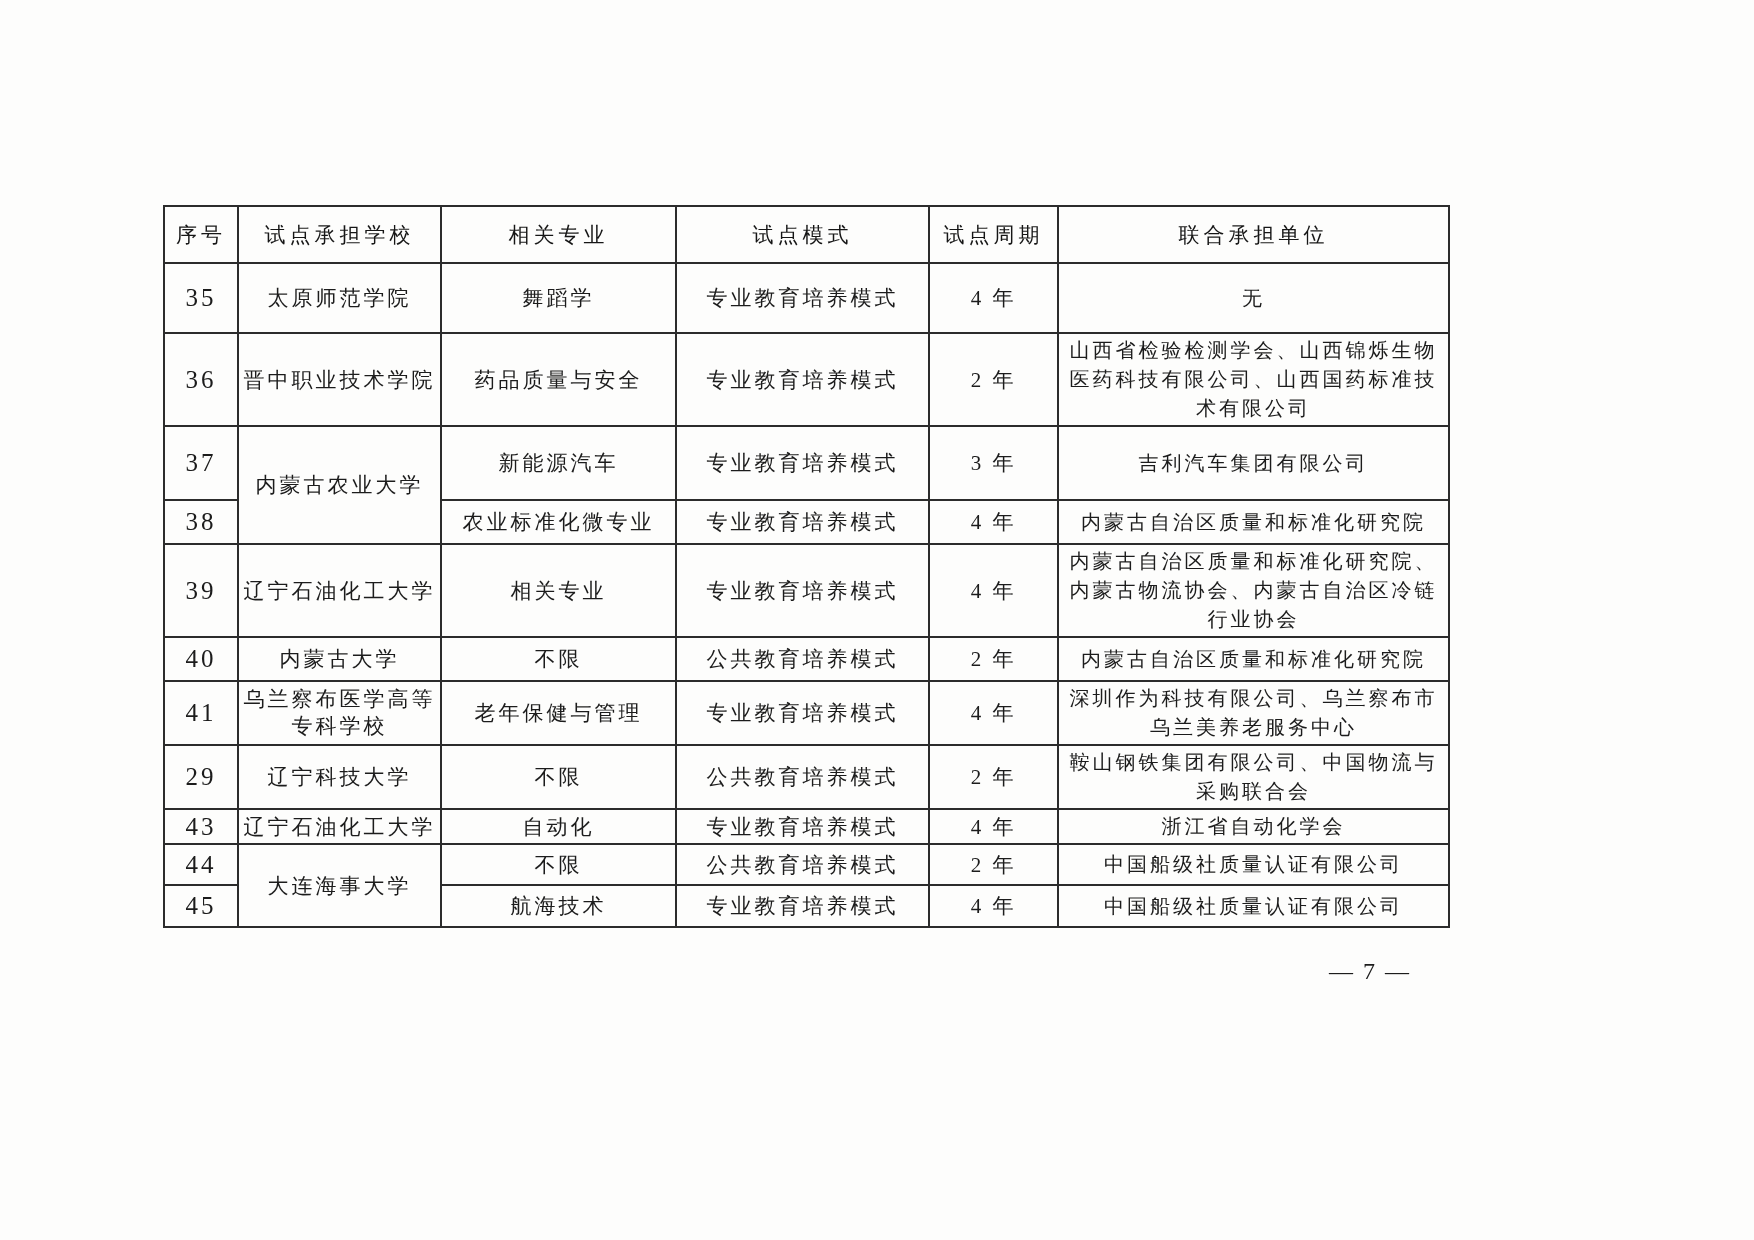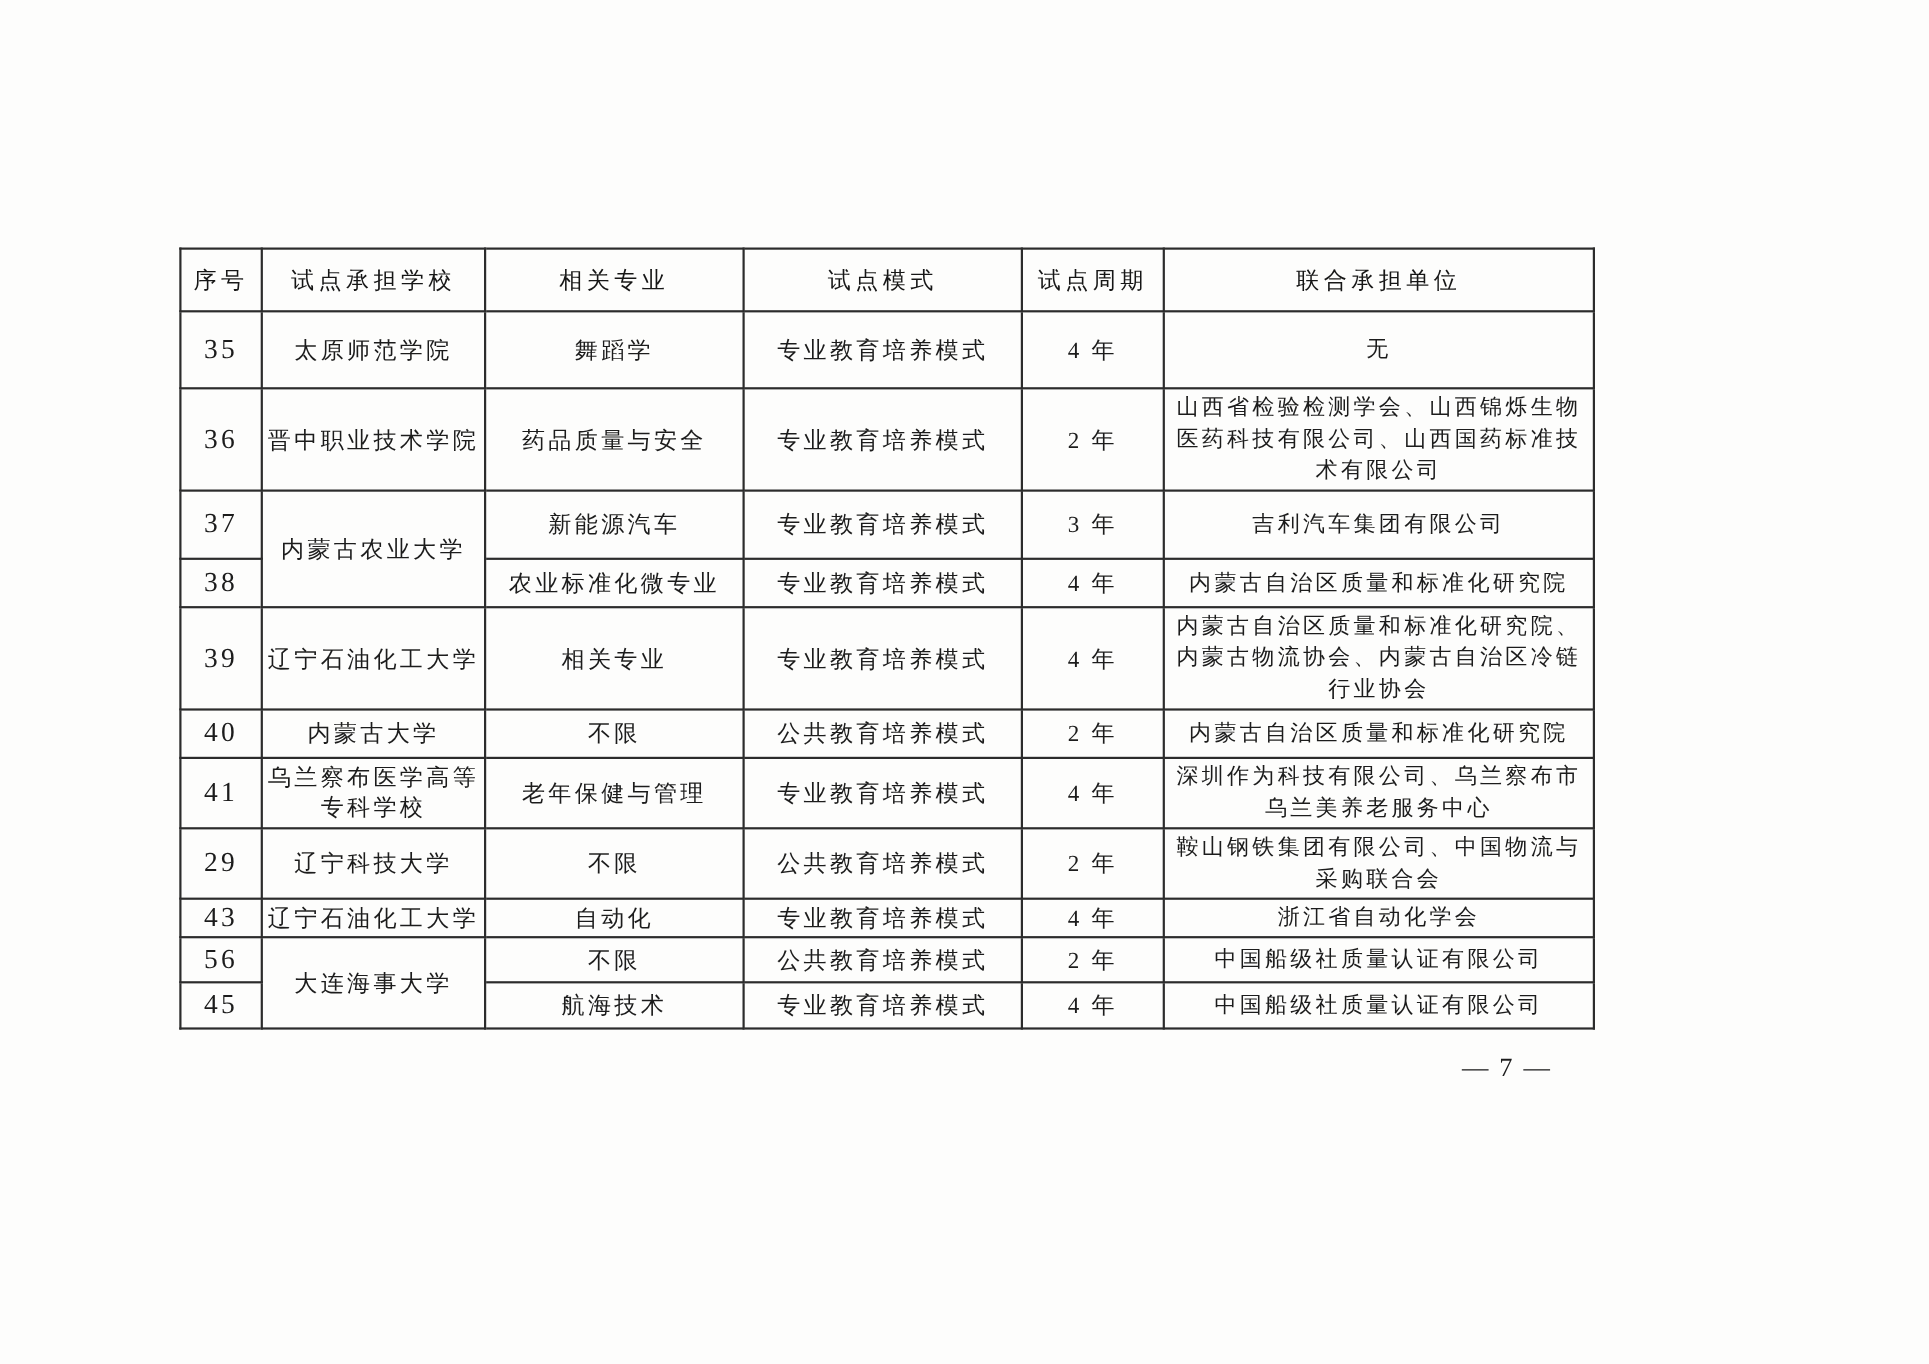--- a/index.html
+++ b/index.html
@@ -17,21 +17,20 @@
     overflow: hidden;
   }
   table.doc-table {
     position: absolute;
     left: 163px;
     top: 205px;
     width: 1285px;
     border-collapse: collapse;
     table-layout: fixed;
     font-size: 21px;
-    margin-top: 20px;
   }
   table.doc-table th,
   table.doc-table td {
     border: 2px solid #2c2c2c;
     padding: 2px 4px;
     text-align: center;
     vertical-align: middle;
     letter-spacing: 3px;
     font-weight: normal;
     overflow: hidden;
@@ -101,21 +100,21 @@
         <td class="cell-partner">无</td>
       </tr>
       <tr style="height:86px">
         <td class="cell-serial">36</td>
         <td class="cell-school">晋中职业技术学院</td>
         <td class="cell-major">药品质量与安全</td>
         <td class="cell-mode">专业教育培养模式</td>
         <td class="cell-period">2 年</td>
         <td class="cell-partner">山西省检验检测学会、山西锦烁生物医药科技有限公司、山西国药标准技术有限公司</td>
       </tr>
-      <tr style="height:62px">
+      <tr style="height:74px">
         <td class="cell-serial">37</td>
         <td class="cell-school" rowspan="2">内蒙古农业大学</td>
         <td class="cell-major">新能源汽车</td>
         <td class="cell-mode">专业教育培养模式</td>
         <td class="cell-period">3 年</td>
         <td class="cell-partner">吉利汽车集团有限公司</td>
       </tr>
       <tr style="height:44px">
         <td class="cell-serial">38</td>
         <td class="cell-major">农业标准化微专业</td>
@@ -157,21 +156,21 @@
       </tr>
       <tr style="height:32px">
         <td class="cell-serial">43</td>
         <td class="cell-school">辽宁石油化工大学</td>
         <td class="cell-major">自动化</td>
         <td class="cell-mode">专业教育培养模式</td>
         <td class="cell-period">4 年</td>
         <td class="cell-partner">浙江省自动化学会</td>
       </tr>
       <tr style="height:41px">
-        <td class="cell-serial">56</td>
+        <td class="cell-serial">44</td>
         <td class="cell-school" rowspan="2">大连海事大学</td>
         <td class="cell-major">不限</td>
         <td class="cell-mode">公共教育培养模式</td>
         <td class="cell-period">2 年</td>
         <td class="cell-partner">中国船级社质量认证有限公司</td>
       </tr>
       <tr style="height:42px">
         <td class="cell-serial">45</td>
         <td class="cell-major">航海技术</td>
         <td class="cell-mode">专业教育培养模式</td>

